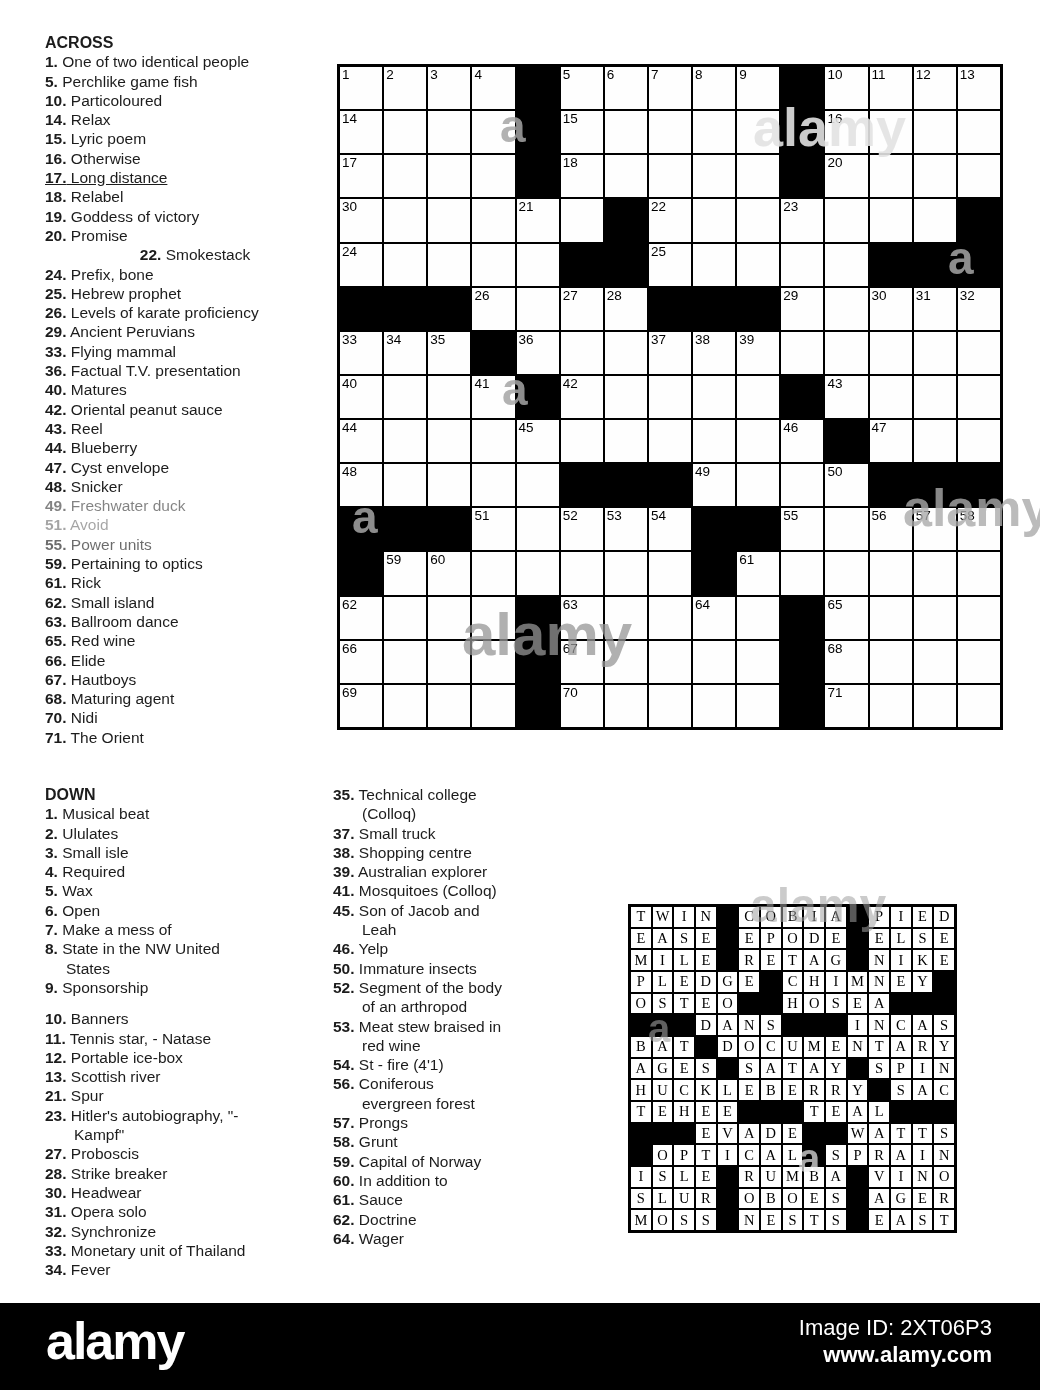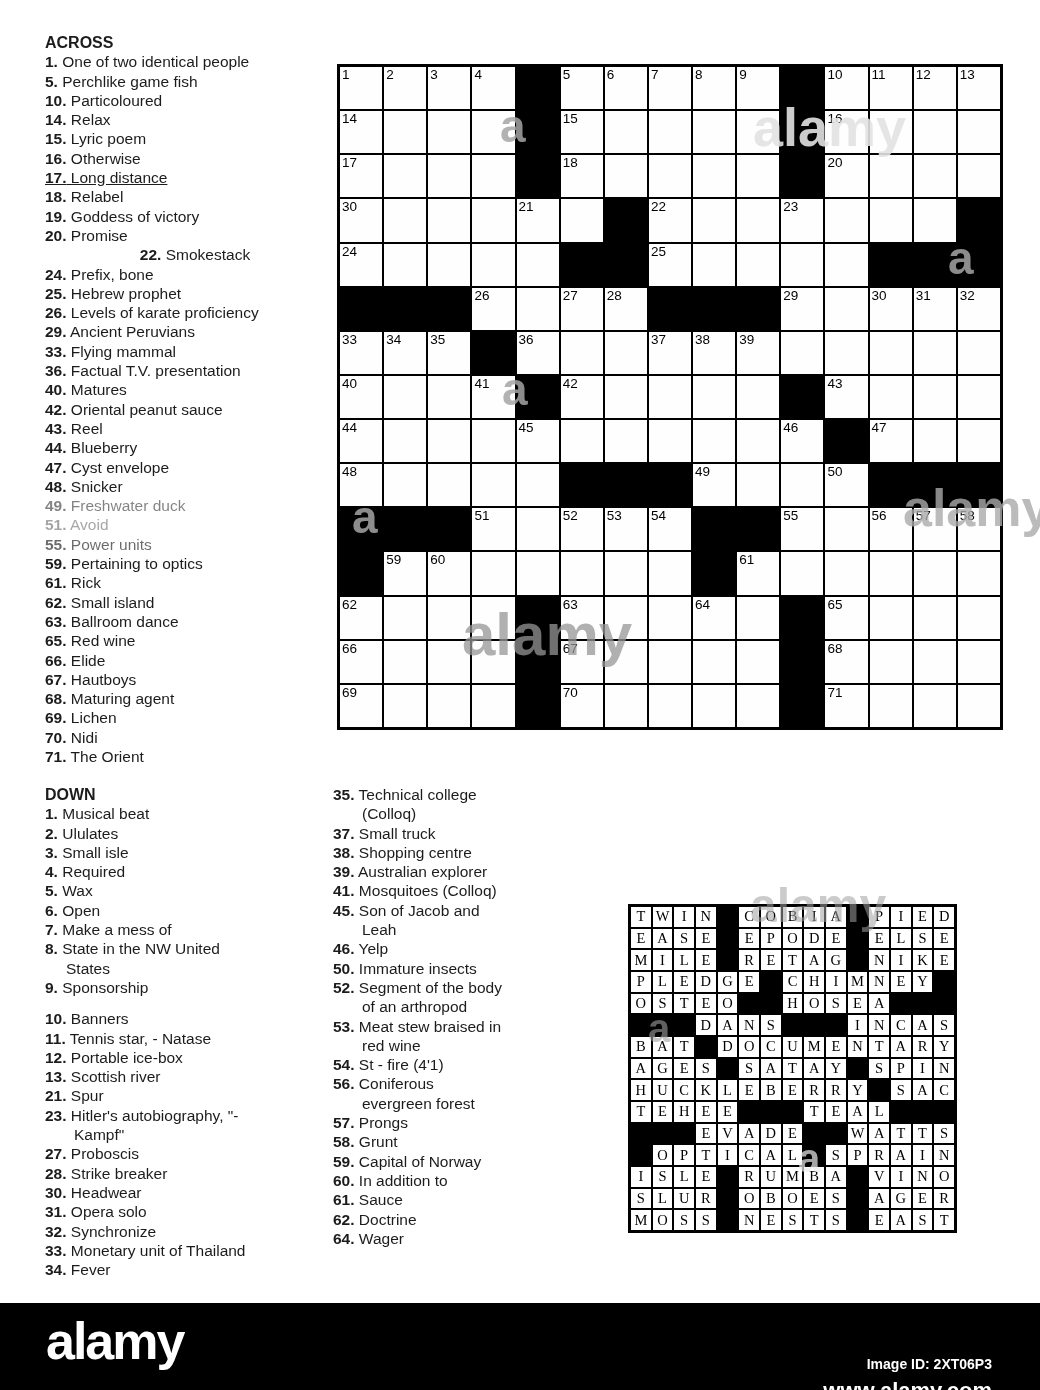--- a/index.html
+++ b/index.html
@@ -20,21 +20,21 @@
        grid-template-rows:repeat(15,1fr);background:#000;}
   .scell{display:flex;align-items:center;justify-content:center;border:1px solid #000;
          background:#fff;font-family:"Liberation Serif",serif;font-size:14.5px;color:#000;}
   .scell.blk{background:#000;border-color:#000;}
   .wm{position:absolute;font-weight:700;line-height:1;pointer-events:none;z-index:5;
       font-family:"Liberation Sans",sans-serif;}
   .ov{position:absolute;background:#fff;pointer-events:none;z-index:4;}
   #footer{position:absolute;left:0;top:1303px;width:1040px;height:87px;background:#000;z-index:6;}
   #brand{position:absolute;left:46px;top:8px;color:#fff;font-size:52px;font-weight:700;letter-spacing:-2px;}
   #fright{position:absolute;right:48px;top:12px;text-align:right;color:#fff;}
-  .fid{font-size:14px;line-height:26px;font-weight:700;margin-top:36px;}
+  .fid{font-size:22px;line-height:26px;font-weight:400;}
   .fsite{font-size:22px;font-weight:700;line-height:28px;}
 </style>
 </head>
 <body>
 
 <div id="page">
 
   <section class="clues" id="across" style="left:45px;top:33px;width:300px">
     <div class="hdr">ACROSS</div>
     <div id="across-list">
@@ -65,21 +65,20 @@
         <div class="clue" style="padding-left: 29px; text-indent: -29px;"><b>51.</b> Avoid</div>
         <div class="clue" style="padding-left: 29px; text-indent: -29px;"><b>55.</b> Power units</div>
         <div class="clue" style="padding-left: 29px; text-indent: -29px;"><b>59.</b> Pertaining to optics</div>
         <div class="clue" style="padding-left: 29px; text-indent: -29px;"><b>61.</b> Rick</div>
         <div class="clue" style="padding-left: 29px; text-indent: -29px;"><b>62.</b> Small island</div>
         <div class="clue" style="padding-left: 29px; text-indent: -29px;"><b>63.</b> Ballroom dance</div>
         <div class="clue" style="padding-left: 29px; text-indent: -29px;"><b>65.</b> Red wine</div>
         <div class="clue" style="padding-left: 29px; text-indent: -29px;"><b>66.</b> Elide</div>
         <div class="clue" style="padding-left: 29px; text-indent: -29px;"><b>67.</b> Hautboys</div>
         <div class="clue" style="padding-left: 29px; text-indent: -29px;"><b>68.</b> Maturing agent</div>
-        <div class="clue" style="padding-left: 29px; text-indent: -29px;"><b>69.</b> Lichen</div>
         <div class="clue" style="padding-left: 29px; text-indent: -29px;"><b>70.</b> Nidi</div>
         <div class="clue" style="padding-left: 29px; text-indent: -29px;"><b>71.</b> The Orient</div>
       </div>
   </section>
 
   <section class="clues" id="down1" style="left:45px;top:785px;width:300px">
     <div class="hdr">DOWN</div>
     <div id="down1-list">
         <div class="clue" style="padding-left: 21px; text-indent: -21px;"><b>1.</b> Musical beat</div>
         <div class="clue" style="padding-left: 21px; text-indent: -21px;"><b>2.</b> Ululates</div>

